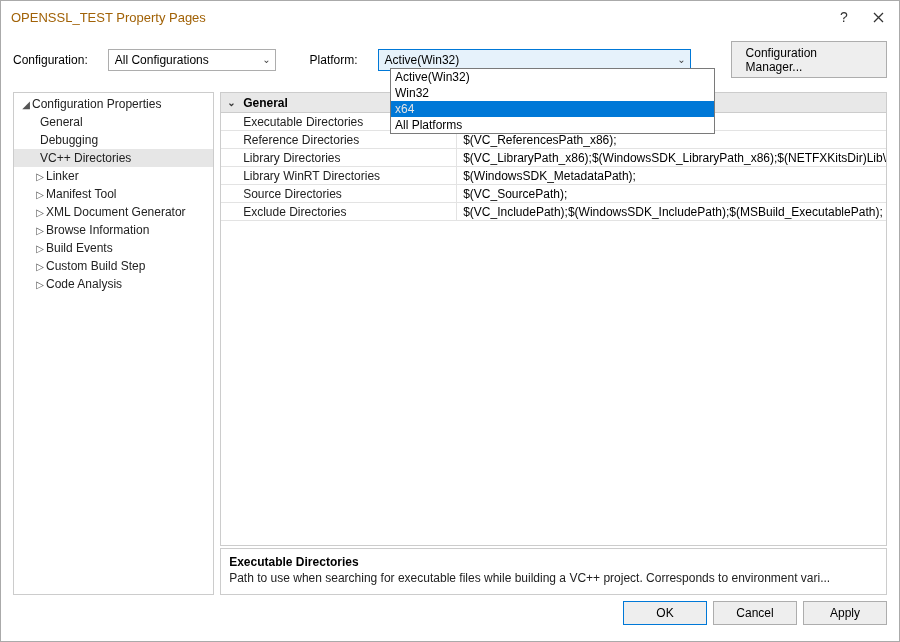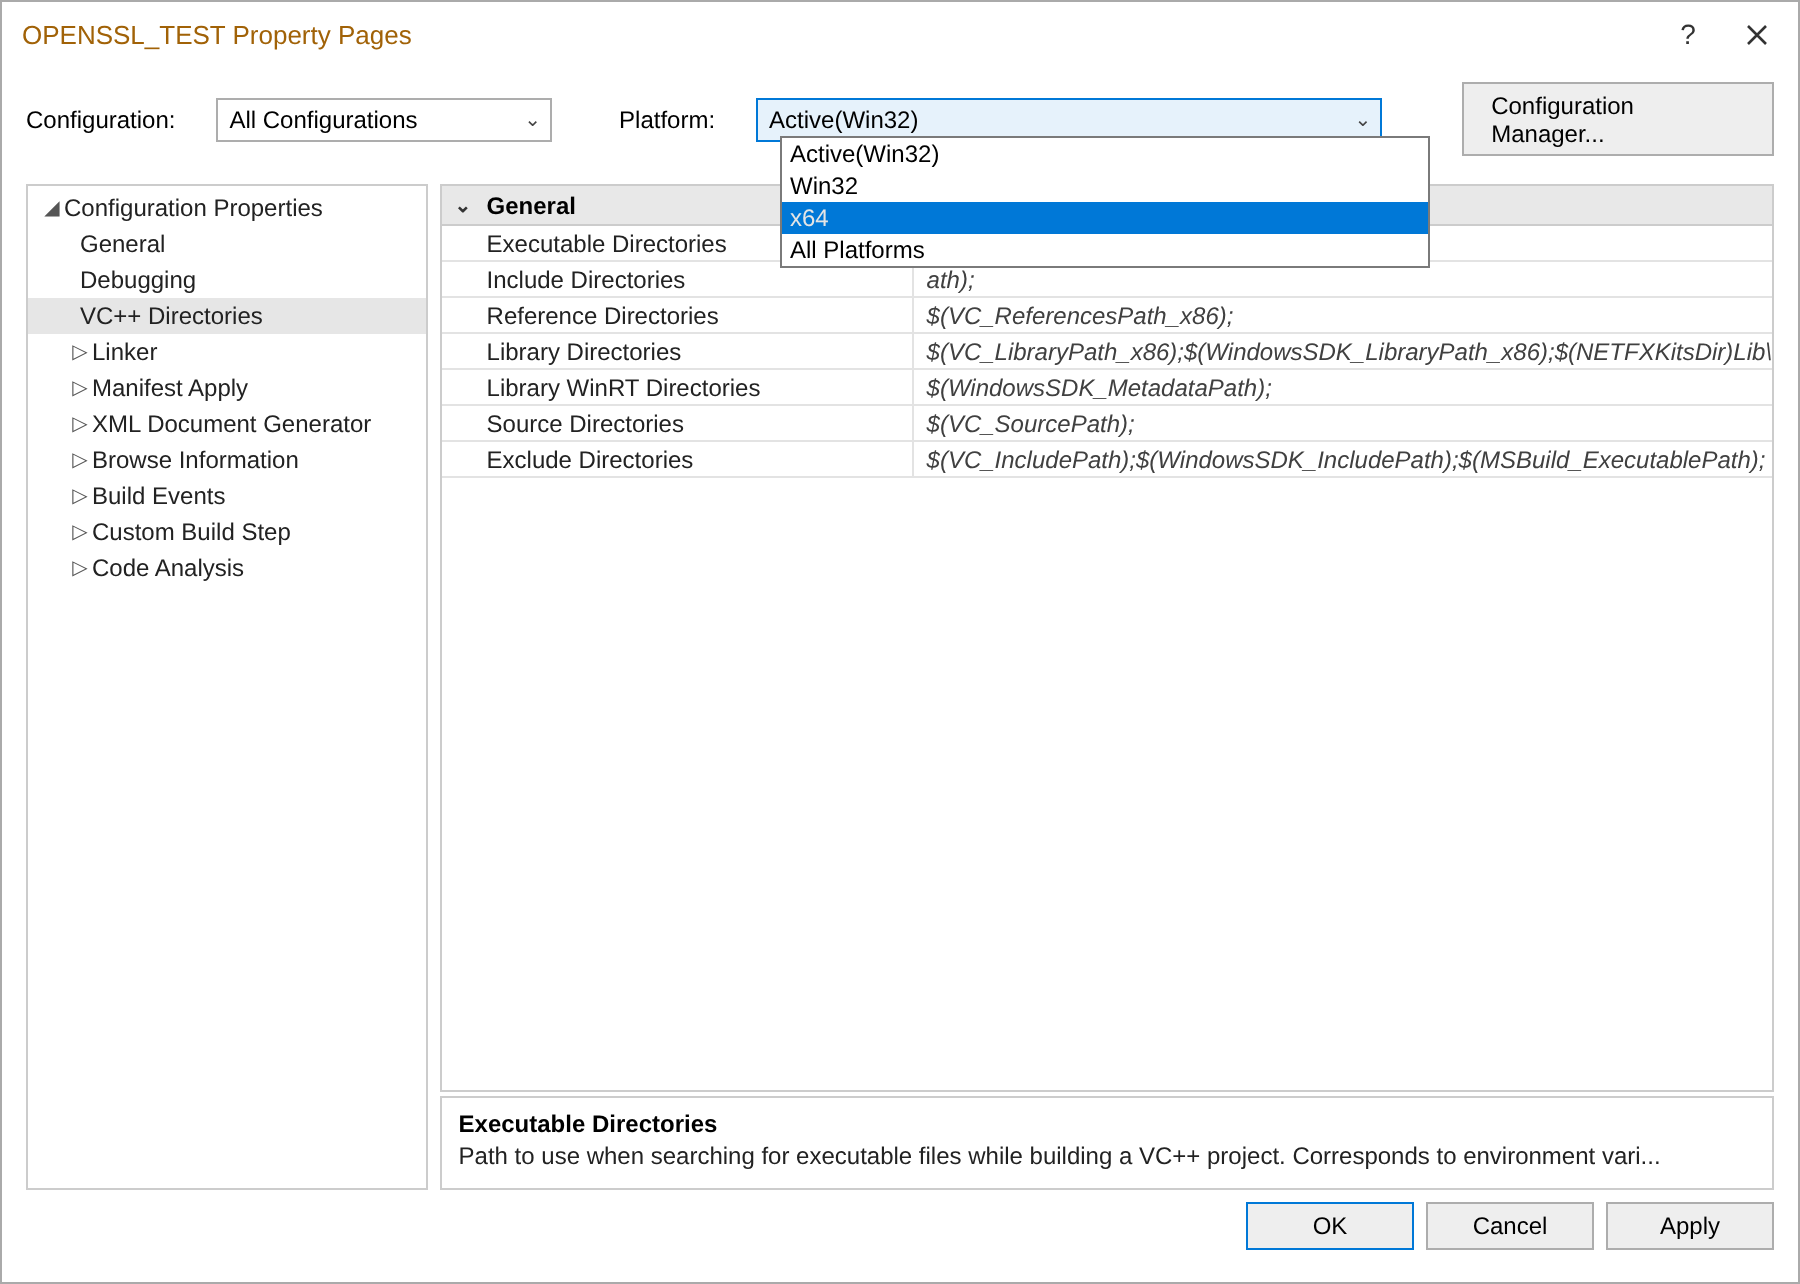--- a/index.html
+++ b/index.html
@@ -29,21 +29,21 @@
     .tree-pane .tnode .toggle { width: 12px; display: inline-flex; justify-content: center; font-size: 10px; color: #555; }
     .tree-pane .tnode.level1 { padding-left: 26px; }
     .tree-pane .tnode.level1c { padding-left: 20px; }
 
     .right-pane { flex: 1; display: flex; flex-direction: column; }
     .grid-wrap { border: 1px solid #ccc; background: #fff; overflow: hidden; }
     .grid-header { display: flex; align-items: center; height: 20px; background: #e8e8e8; border-bottom: 1px solid #ccc; padding-left: 6px; font-weight: 600; }
     .grid-header .arrow { width: 16px; font-size: 10px; color: #333; }
     .grid-row { display: flex; height: 18px; border-bottom: 1px solid #e3e3e3; }
     .grid-row .cell-left { width: 236px; padding-left: 22px; border-right: 1px solid #e3e3e3; display: flex; align-items: center; color: #222; white-space: nowrap; }
-    .grid-row .cell-right { flex: 1; padding-left: 6px; display: flex; align-items: center; color: #404040; overflow: hidden; white-space: nowrap; font-style: italic; }
+    .grid-row .cell-right { flex: 1; padding-left: 6px; display: flex; align-items: center; color: #000000; overflow: hidden; white-space: nowrap; }
     .grid-body { height: 468px; background: #fff; }
     .grid-desc { border: 1px solid #ccc; border-top: 1px solid #ccc; margin-top: 2px; padding: 6px 8px 8px 8px; height: 50px; background: #fff; }
     .grid-desc .dt { font-weight: 700; margin-bottom: 2px; }
     .grid-desc .dd { white-space: nowrap; overflow: hidden; text-overflow: ellipsis; color: #222; }
 
     .footer { display: flex; align-items: flex-start; justify-content: flex-end; gap: 6px; height: 40px; padding: 0 12px; }
     .footer .btn-f { border: 1px solid #adadad; background: #eee; width: 84px; height: 24px; display: flex; align-items: center; justify-content: center; cursor: pointer; }
     .footer .btn-f.primary { border-color: #0078d7; }
     .footer .btn-f.disabled { color: #000000; cursor: default; }
   </style>
@@ -99,21 +99,21 @@
         </div>
         <div class="tnode level1 sel">
           <span>VC++ Directories</span>
         </div>
         <div class="tnode level1c">
           <span class="toggle">▷</span>
           <span>Linker</span>
         </div>
         <div class="tnode level1c">
           <span class="toggle">▷</span>
-          <span>Manifest Apply</span>
+          <span>Manifest Tool</span>
         </div>
         <div class="tnode level1c">
           <span class="toggle">▷</span>
           <span>XML Document Generator</span>
         </div>
         <div class="tnode level1c">
           <span class="toggle">▷</span>
           <span>Browse Information</span>
         </div>
         <div class="tnode level1c">
@@ -134,24 +134,20 @@
   <div class="right-pane">
     <div class="grid-wrap">
       <div class="grid-header">
         <span class="arrow">⌄</span>
         <span>General</span>
       </div>
       <div class="grid-body" id="grid-body">
           <div class="grid-row">
             <div class="cell-left">Executable Directories</div>
             <div class="cell-right">xecutablePath);$(VS_Executable</div>
-          </div>
-          <div class="grid-row">
-            <div class="cell-left">Include Directories</div>
-            <div class="cell-right">ath);</div>
           </div>
           <div class="grid-row">
             <div class="cell-left">Reference Directories</div>
             <div class="cell-right">$(VC_ReferencesPath_x86);</div>
           </div>
           <div class="grid-row">
             <div class="cell-left">Library Directories</div>
             <div class="cell-right">$(VC_LibraryPath_x86);$(WindowsSDK_LibraryPath_x86);$(NETFXKitsDir)Lib\</div>
           </div>
           <div class="grid-row">

